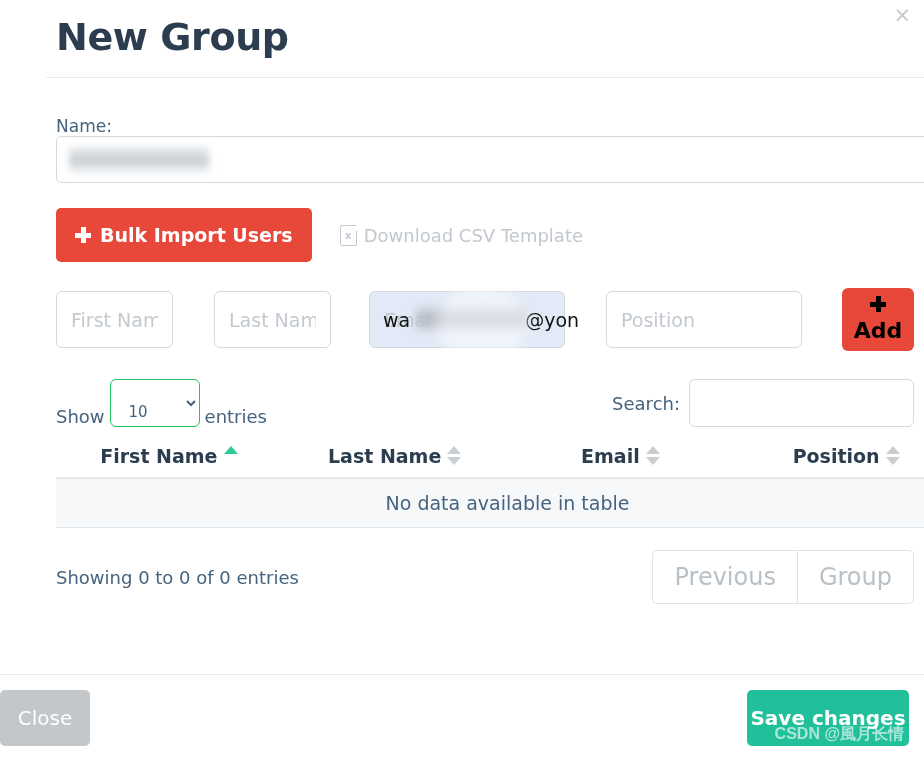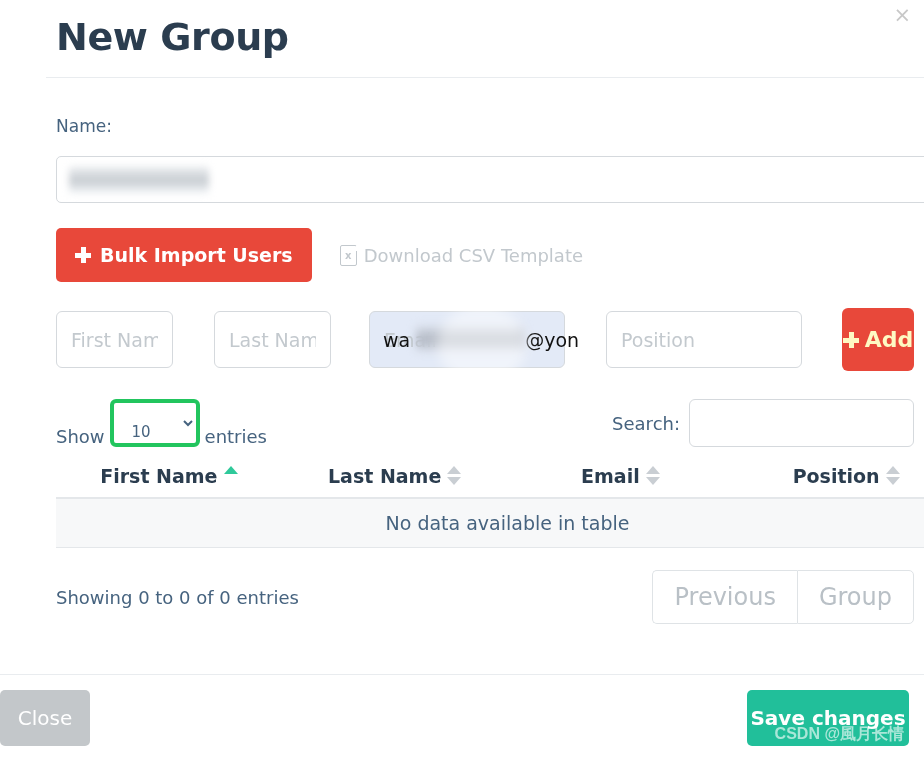--- a/index.html
+++ b/index.html
@@ -37,21 +37,21 @@
     font-weight: 400;
   }
 
   
   .modal-body { padding: 0 10px; }
 
   .field-label {
     font-size: 17px;
     color: #46637f;
     margin-top: 38px;
-    margin-bottom: 20px;
+    margin-bottom: 0;
     display: block;
   }
 
   .name-input {
     position: relative;
     width: 903px;
     height: 47px;
     border: 1px solid #d5d9dd;
     border-radius: 5px;
     background: #fff;
@@ -186,51 +186,52 @@
   .email-blob {
     position:absolute;
     left: 68px; top: -6px;
     width: 90px; height: 78px;
     border-radius: 50%;
     background: rgba(255,255,255,0.48);
     filter: blur(6px);
   }
   .btn-add {
     background: #e8483a;
-    color: #fef9c3;
+    color: #000000;
     border: none;
     border-radius: 6px;
     width: 112px; height: 63px;
     font-size: 22px;
     font-weight: 600;
     display: inline-flex;
     align-items: center;
     justify-content: center;
     gap: 6px;
     cursor: pointer;
     font-family: "DejaVu Sans", sans-serif;
+    flex-direction: column;
   }
 
   
   .table-controls {
     margin-top: 28px;
     display: flex;
     align-items: center;
     justify-content: space-between;
   }
   .length-ctl {
     display: flex;
     align-items: flex-end;
     font-size: 18px;
     color: #46637f;
     gap: 5px;
   }
   .length-select {
     width: 90px; height: 48px;
-    border: 4px solid #22c55e;
+    border: 1px solid #22c55e;
     border-radius: 6px;
     background: #fff;
     font-size: 15px;
     color: #46637f;
     font-family: "DejaVu Sans", sans-serif;
     padding: 18px 0 0 14px;
     line-height: 1;
     outline: none;
     cursor: pointer;
   }

